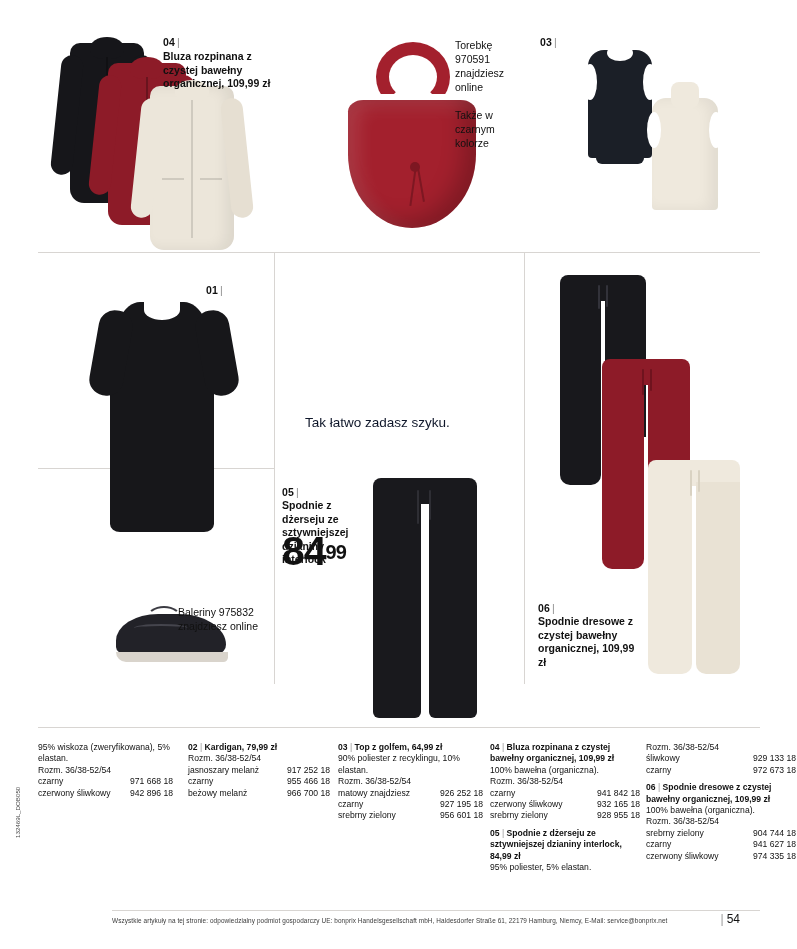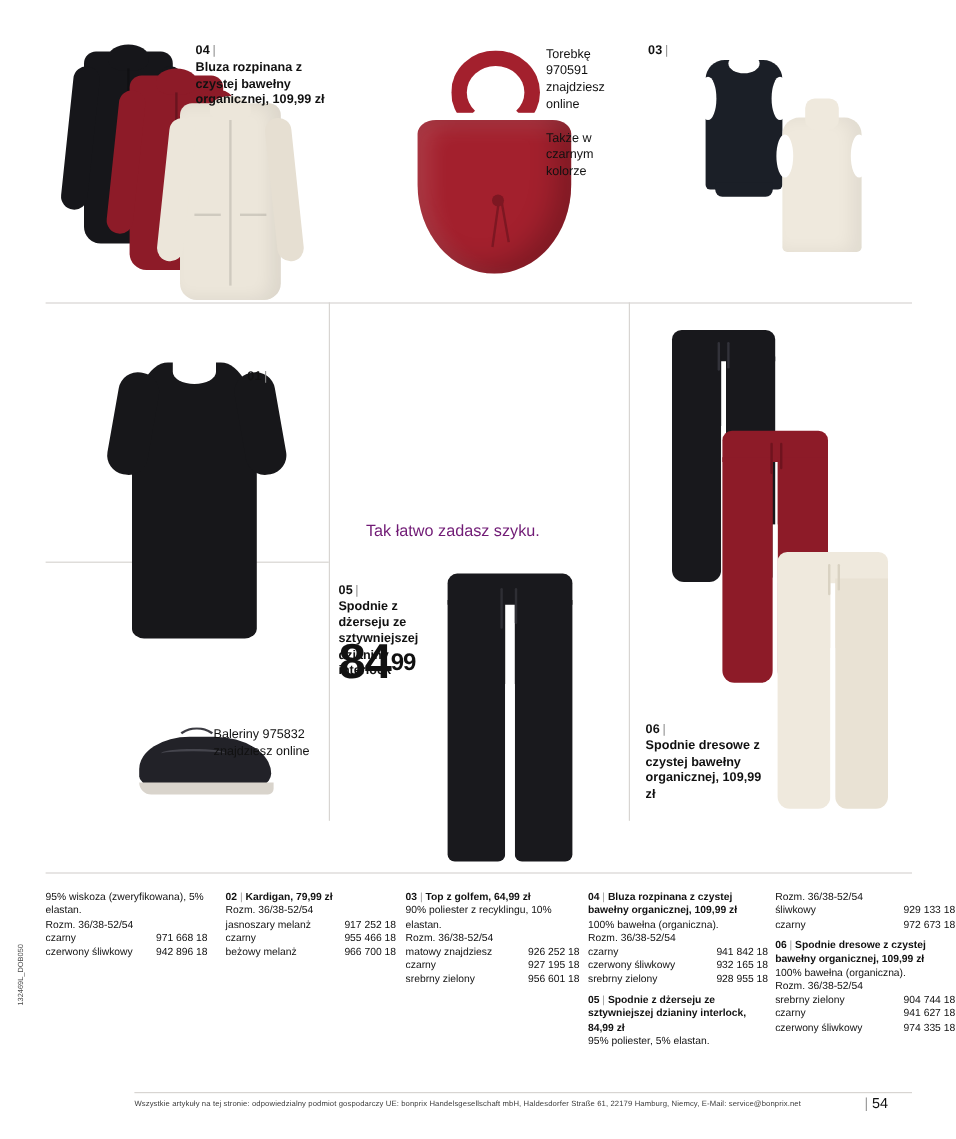--- a/index.html
+++ b/index.html
@@ -64,23 +64,23 @@
     font-size: 34px;
     line-height: 40px;
     letter-spacing: .5px;
     color: #111;
     font-weight: 400;
   }
   .headline div { white-space: nowrap; }
   .subline {
     position: absolute;
     left: 305px;
-    top: 435px;
+    top: 415px;
     font-size: 13.5px;
-    color: #701a75;
+    color: #0f172a;
   }
 
   
   .bigprice {
     position: absolute;
     left: 282px;
     top: 531px;
     font-weight: bold;
     color: #111;
     letter-spacing: -1px;
@@ -381,21 +381,21 @@
     <div class="code-label"><span>03</span><span class="bar">|</span></div>
   </div>
 
   <div class="panel" style="left:70px; top:280px; width:190px; height:300px;">
     <div class="dress-body" style="left:40px; top:22px; width:104px; height:230px;"></div>
     <div class="dress-sleeve" style="left:24px; top:30px; transform:rotate(10deg);"></div>
     <div class="dress-sleeve" style="left:130px; top:30px; transform:rotate(-10deg);"></div>
     <div class="dress-neck" style="left:74px; top:20px;"></div>
   </div>
 
-  <div class="panel" style="left:206px; top:308px;">
+  <div class="panel" style="left:206px; top:284px;">
     <div class="code-label"><span>01</span><span class="bar">|</span></div>
   </div>
 
   <div class="subline">Tak łatwo zadasz szyku.</div>
 
   <div class="panel" style="left:104px; top:600px; width:150px; height:80px;">
     <div class="shoe-body" style="left:12px; top:14px; width:110px; height:46px;"></div>
     <div class="shoe-sole" style="left:12px; top:52px; width:112px; height:10px;"></div>
     <div class="shoe-lace" style="left:42px; top:6px; width:36px; height:26px;"></div>
     <div style="position:absolute; left:30px; top:24px; width:54px; height:8px; border-top:2px solid #45454d; border-radius:50%;"></div>

